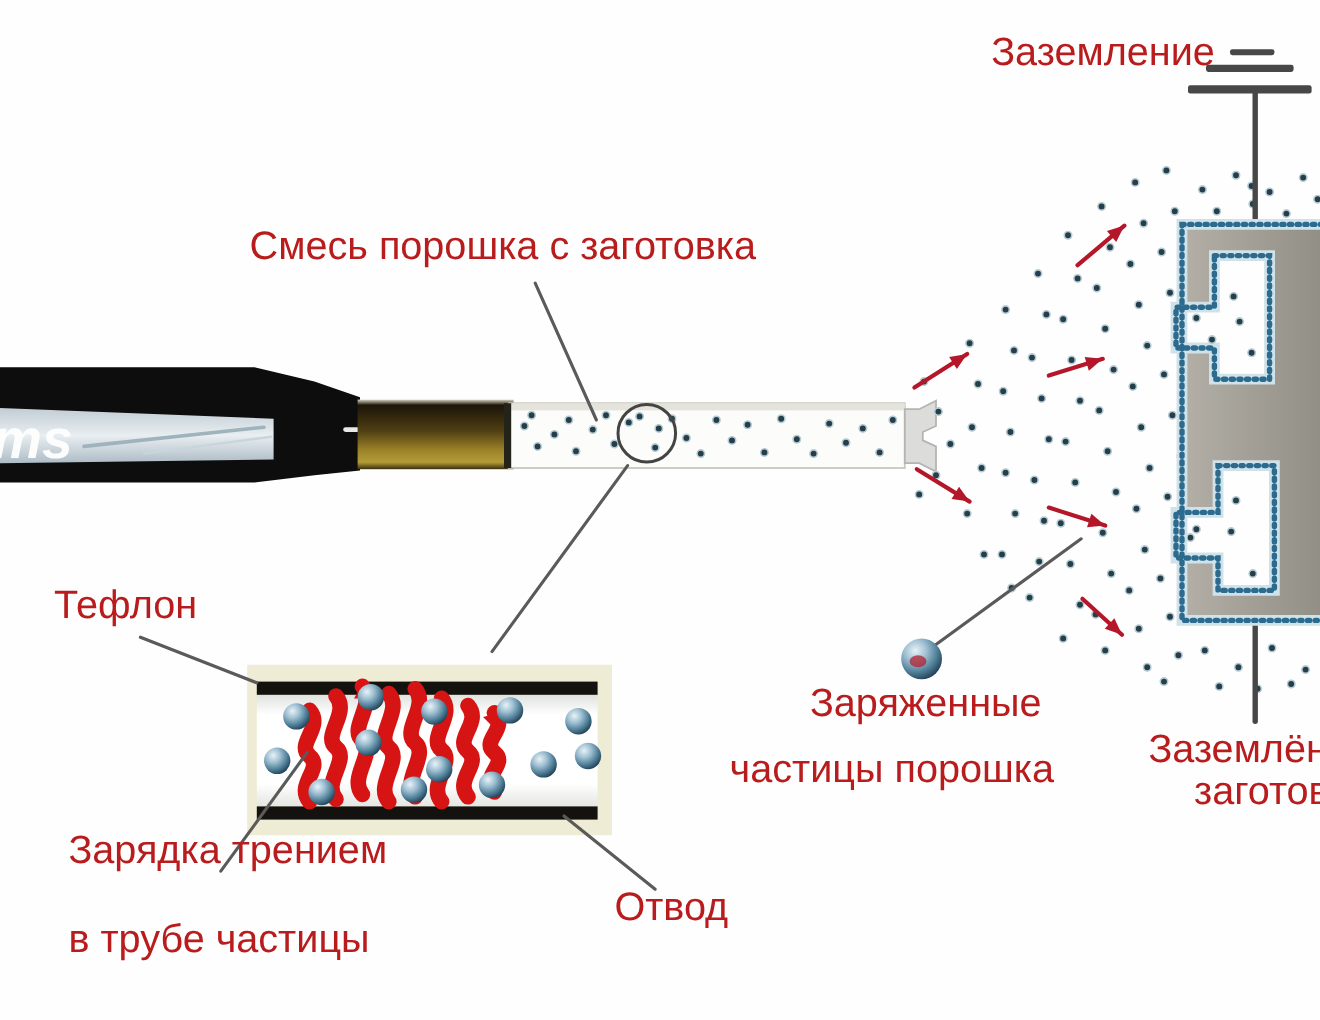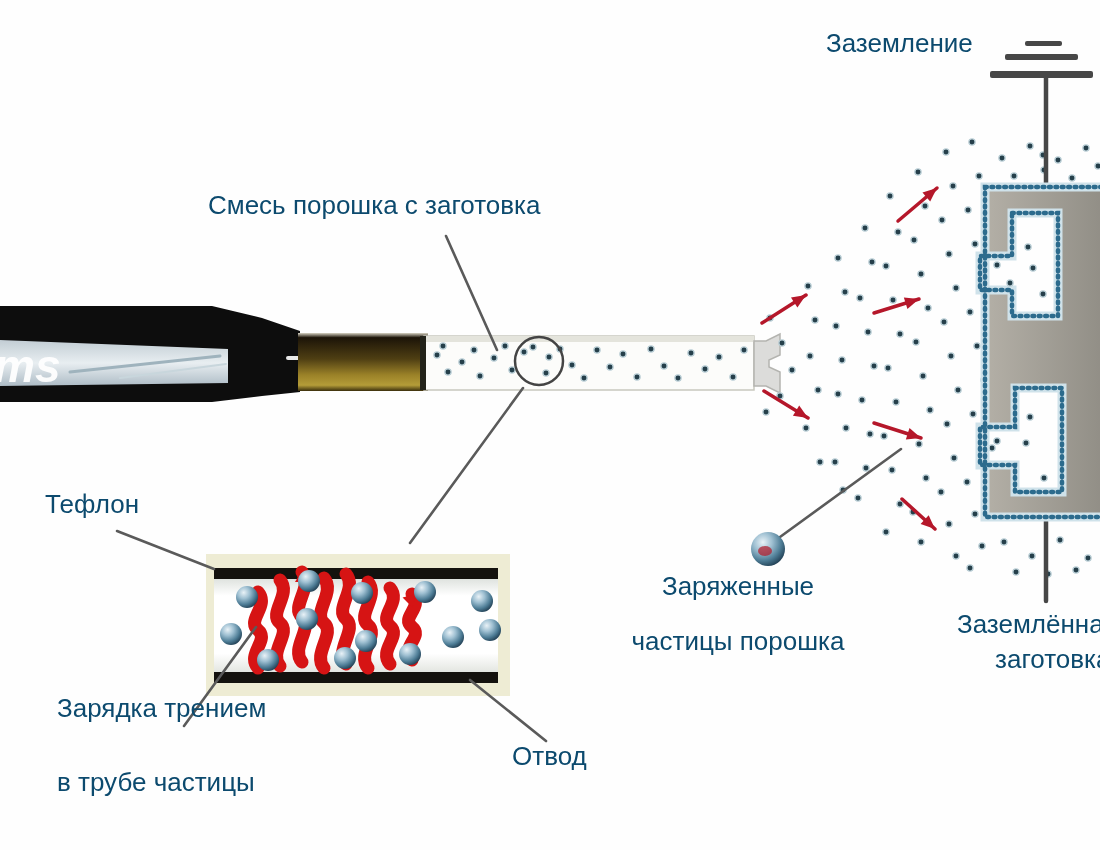--- a/index.html
+++ b/index.html
@@ -1,19 +1,19 @@
 <!DOCTYPE html>
 <html><head>
 <meta charset="utf-8">
 <style>
   html,body{margin:0;padding:0;}
   body{width:1100px;height:850px;overflow:hidden;background:#fefefe;position:relative;
        font-family:"Liberation Sans","DejaVu Sans",sans-serif;}
-  .lbl{position:absolute;font-size:26px;line-height:32px;color:#0c4a6e;white-space:nowrap;}
-  .lbl-center{text-align:center;}
+  .lbl{position:absolute;font-size:33px;line-height:32px;color:#b91c1c;white-space:nowrap;}
+  .lbl-center{text-align:right;}
   #scene{position:absolute;left:0;top:0;}
 </style>
 </head>
 <body>
 
 <svg id="scene" width="1100" height="850" viewBox="0 0 1100 850">
   <defs>
     <linearGradient id="barrelGrad" x1="0" y1="0" x2="0" y2="1">
       <stop offset="0" stop-color="#d8d4c4"></stop>
         <stop offset="0.08" stop-color="#1c1408"></stop>

